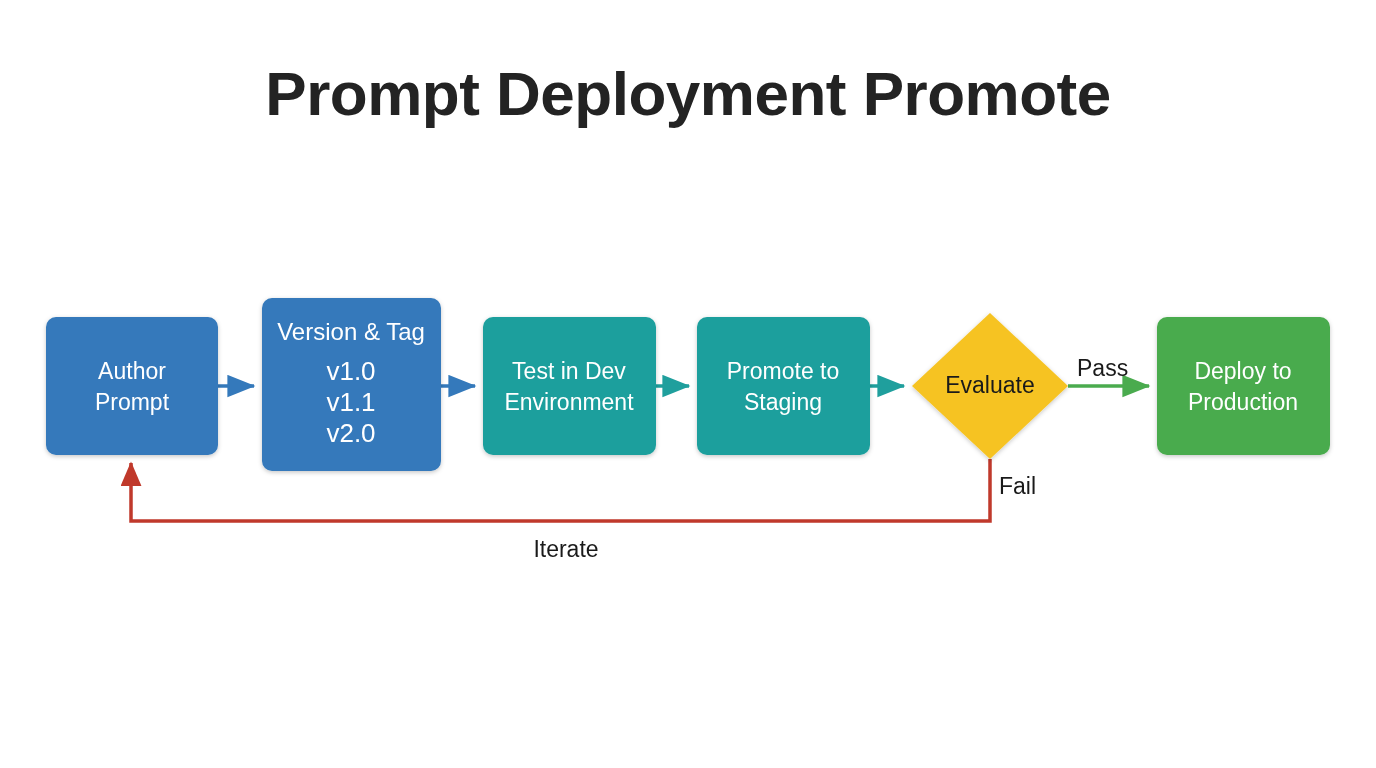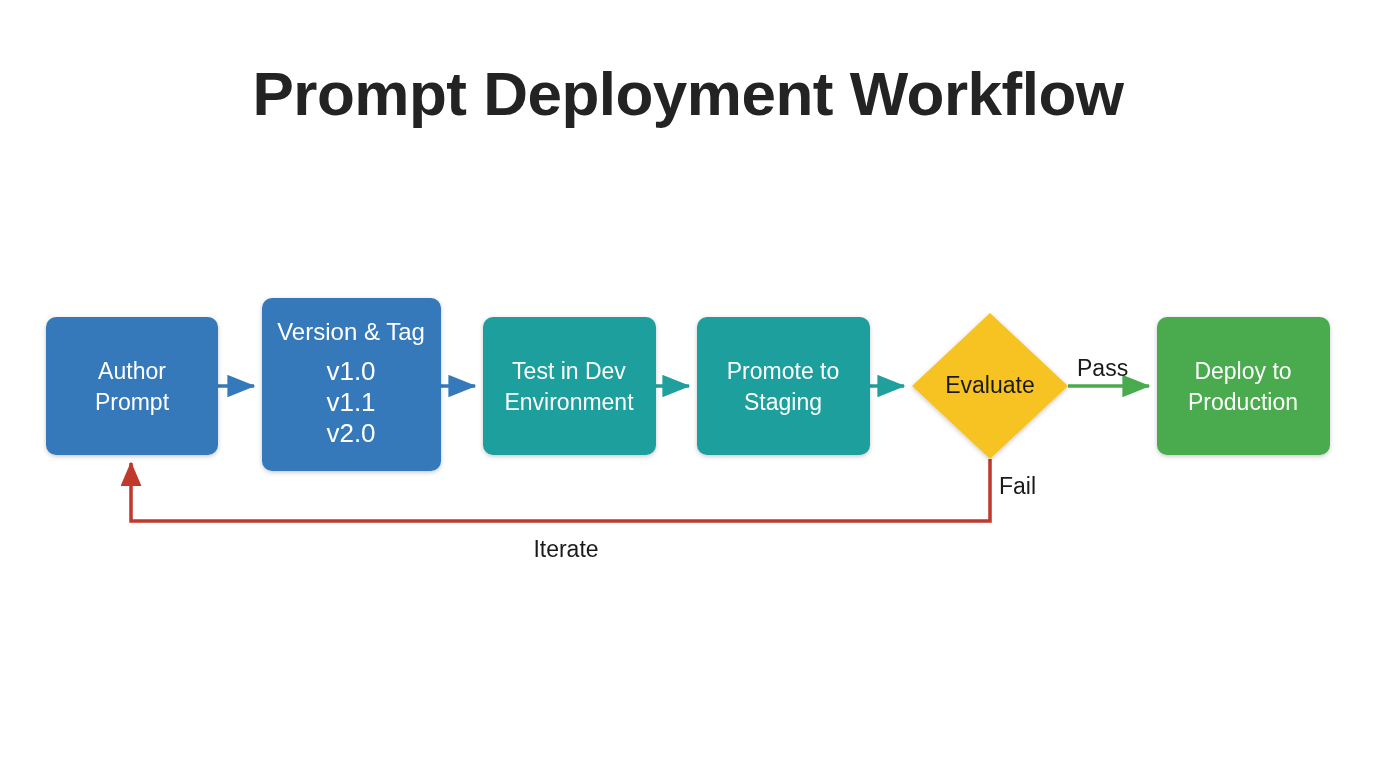--- a/index.html
+++ b/index.html
@@ -79,21 +79,21 @@
   }
   .edge-line {
     fill: none;
   }
 </style>
 </head>
 <body style="background: rgb(255, 255, 255);">
 
 <div id="canvas">
 
-  <div id="diagram-title">Prompt Deployment Workflow</div>
+  <div id="diagram-title">Prompt Deployment Promote</div>
 
   <svg id="flow" viewBox="0 0 1376 768">
     <defs>
       <marker id="arrow-blue" markerWidth="9" markerHeight="9" refX="7.6" refY="3.2" orient="auto" markerUnits="strokeWidth">
         <path d="M0,0 L8,3.2 L0,6.4 z" fill="#3479bb"></path>
       </marker>
       <marker id="arrow-teal" markerWidth="9" markerHeight="9" refX="7.6" refY="3.2" orient="auto" markerUnits="strokeWidth">
         <path d="M0,0 L8,3.2 L0,6.4 z" fill="#1f9f9d"></path>
       </marker>
       <marker id="arrow-green" markerWidth="9" markerHeight="9" refX="7.6" refY="3.2" orient="auto" markerUnits="strokeWidth">

